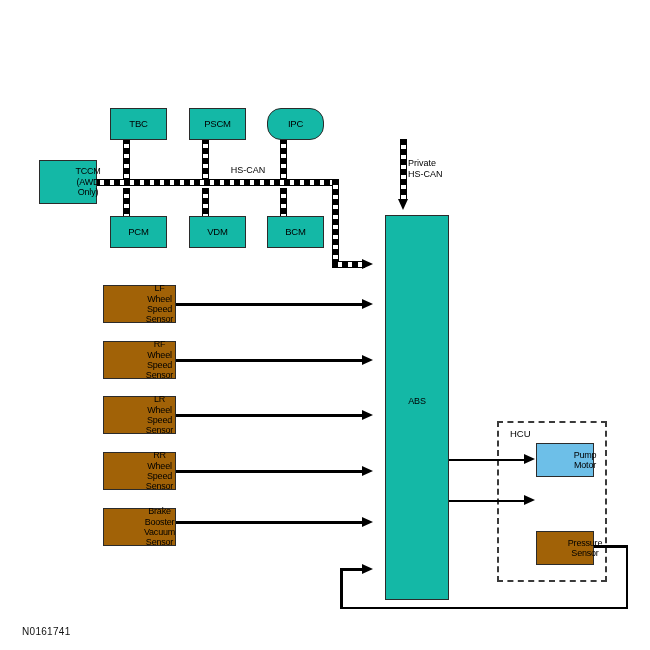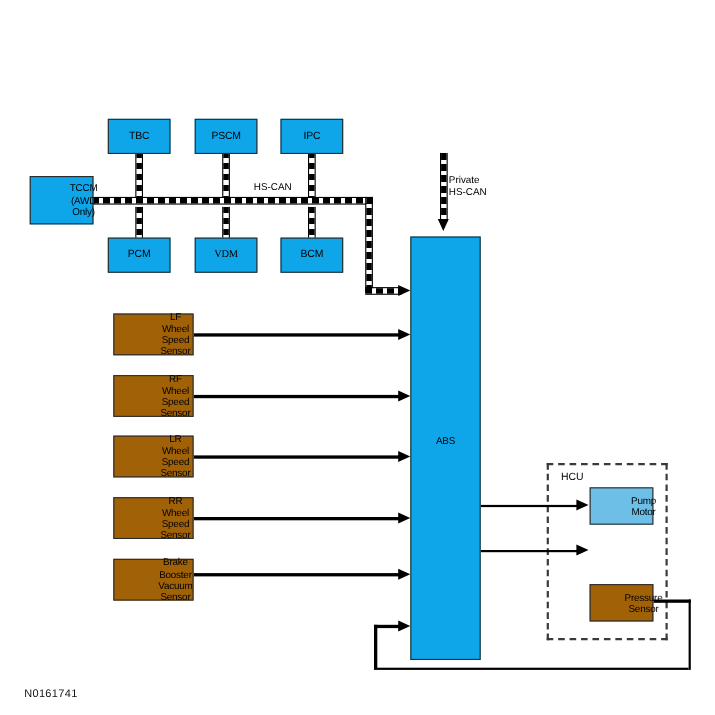--- a/index.html
+++ b/index.html
@@ -16,21 +16,21 @@
     box-sizing:border-box;
     border:1.5px solid #2b2b2b;
     display:flex;align-items:center;justify-content:center;
     text-align:center;
     line-height:1.15;
     color:#000;
     letter-spacing:-0.2px;
     white-space:pre-line;
     z-index:5;
   }
-  .node.yellow{background:#0ea5e9;}
+  .node.yellow{background:#14b8a6;margin-left:12px;}
   .node.green{background:#a16207;}
   .node.blue{background:#6dbfe8;}
 
   .n-small{font-size:9px;padding-left:40px;}
   .n-mid{font-size:9.5px;}
   .n-abs{font-size:9px;}
 
   
   .label{
     position:absolute;
@@ -97,30 +97,30 @@
 <div id="stage">
 
   <div class="node yellow n-mid" style="left:98px;top:108px;width:57px;height:32px;">
     <span>TBC</span>
   </div>
 
   <div class="node yellow n-mid" style="left:177px;top:108px;width:57px;height:32px;">
     <span>PSCM</span>
   </div>
 
-  <div class="node yellow n-mid" style="left:255px;top:108px;width:57px;height:32px;">
+  <div class="node yellow n-mid" style="left:255px;top:108px;width:57px;height:32px;border-radius:14px;">
     <span>IPC</span>
   </div>
 
 
   <div class="node yellow n-mid" style="left:98px;top:216px;width:57px;height:32px;">
     <span>PCM</span>
   </div>
 
-  <div class="node yellow n-mid" style="left:177px;top:216px;width:57px;height:32px;font-family:Liberation Serif, serif;">
+  <div class="node yellow n-mid" style="left:177px;top:216px;width:57px;height:32px;">
     <span>VDM</span>
   </div>
 
   <div class="node yellow n-mid" style="left:255px;top:216px;width:57px;height:32px;">
     <span>BCM</span>
   </div>
 
   <div class="node yellow n-small" style="left:27px;top:160px;width:58px;height:44px;">
     <span>TCCM
 (AWD

